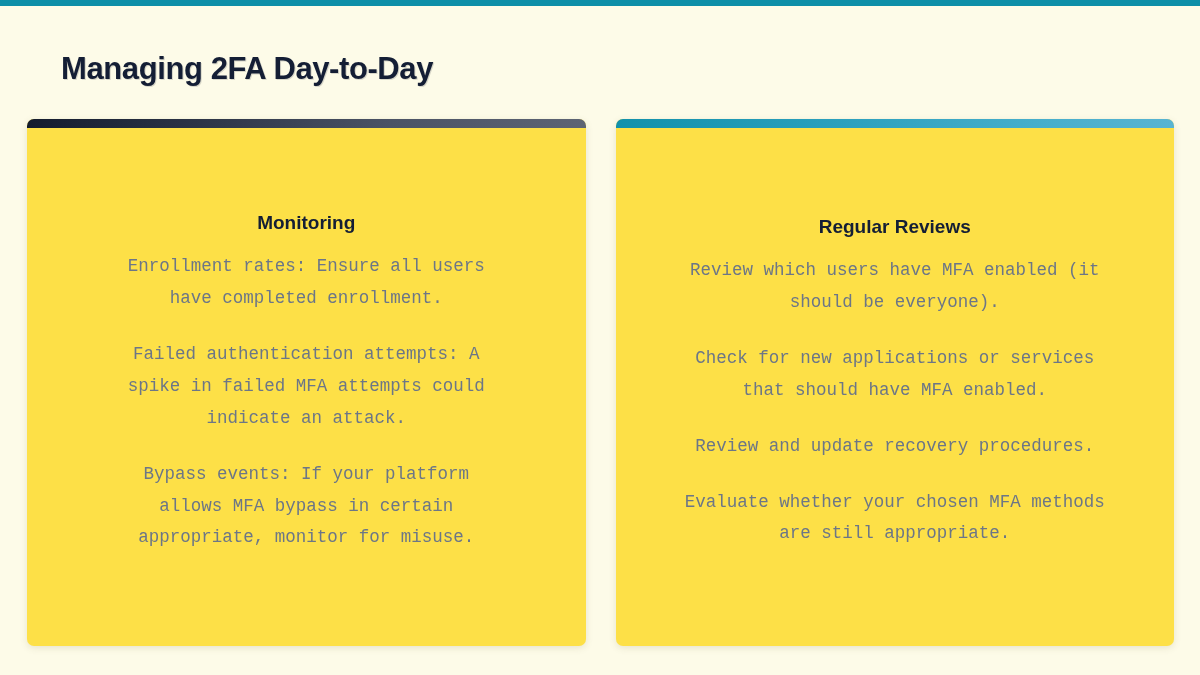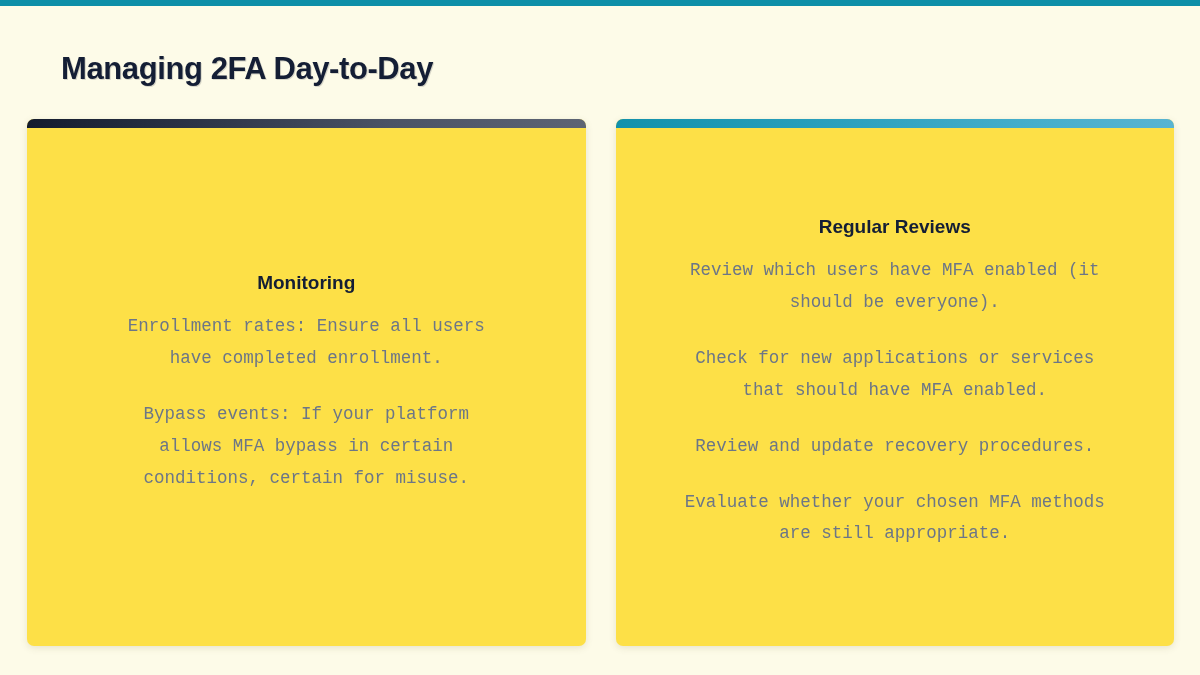--- a/index.html
+++ b/index.html
@@ -113,21 +113,22 @@
 
 <h1 id="page-title">Managing 2FA Day-to-Day</h1>
 
 <div id="cards-row">
 
   <section class="card left">
     <div class="card-accent dark"></div>
     <div class="card-body">
       <h2 class="card-heading">Monitoring</h2>
       <p class="card-paragraph">Enrollment rates: Ensure all users have completed enrollment.</p>
-      <p class="card-paragraph">Bypass events: If your platform allows MFA bypass in certain conditions, certain for misuse.</p>
+      <p class="card-paragraph">Failed authentication attempts: A spike in failed MFA attempts could indicate an attack.</p>
+      <p class="card-paragraph">Bypass events: If your platform allows MFA bypass in certain appropriate, monitor for misuse.</p>
     </div>
   </section>
 
   <section class="card right">
     <div class="card-accent teal"></div>
     <div class="card-body">
       <h2 class="card-heading">Regular Reviews</h2>
       <p class="card-paragraph">Review which users have MFA enabled (it should be everyone).</p>
       <p class="card-paragraph">Check for new applications or services that should have MFA enabled.</p>
       <p class="card-paragraph">Review and update recovery procedures.</p>

